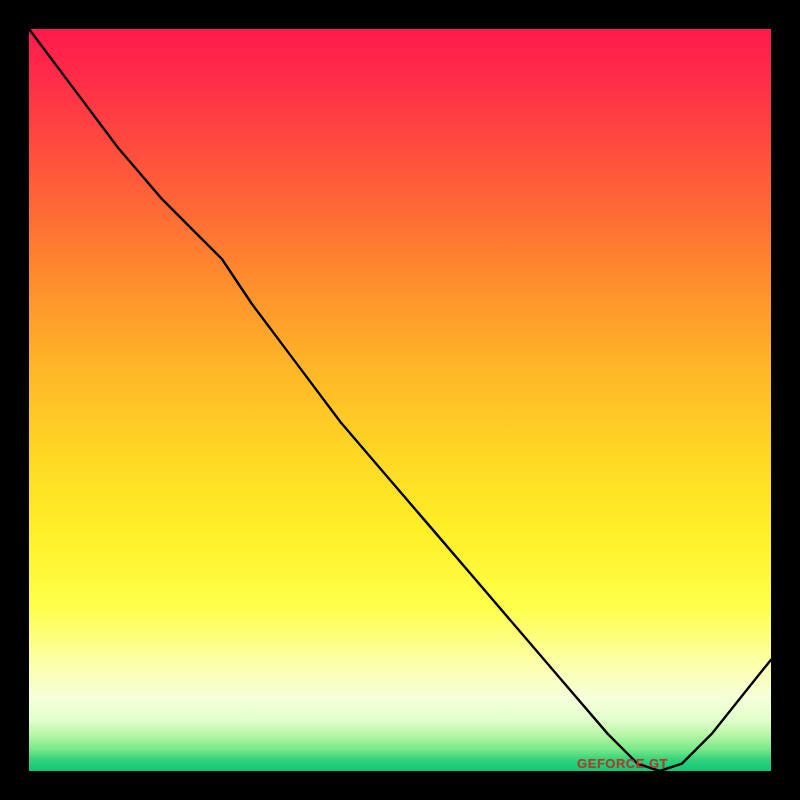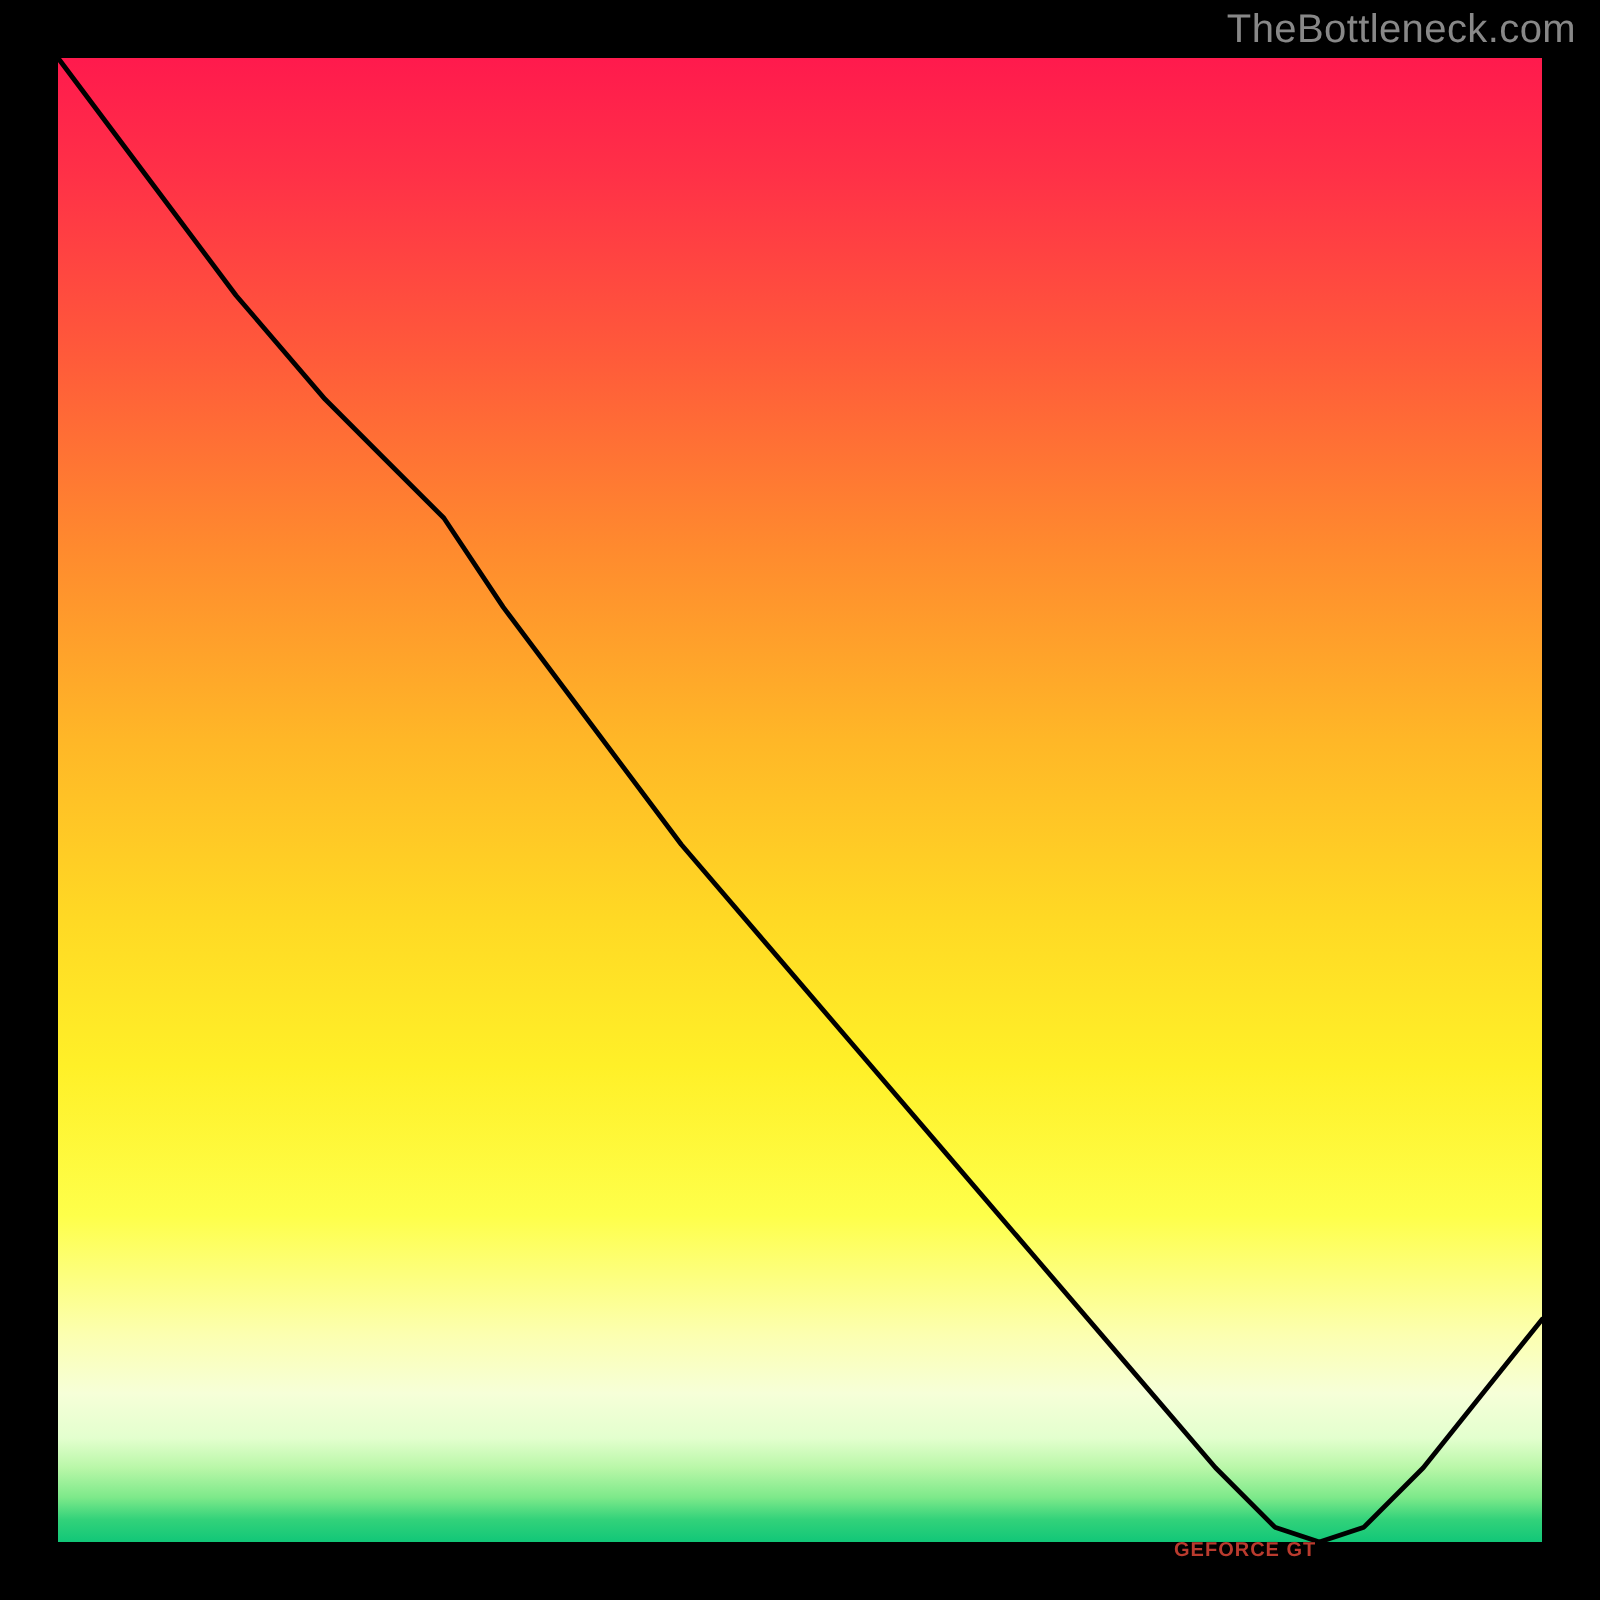--- a/index.html
+++ b/index.html
@@ -64,36 +64,34 @@
   }
   .curve-svg path {
     fill: none;
     stroke: #000;
     stroke-width: 2.4;
     stroke-linecap: round;
     stroke-linejoin: round;
   }
   .badge {
     position: absolute;
-    font-size: 10px;
+    font-size: 13px;
     font-weight: 700;
     letter-spacing: 0.5px;
     color: #ba3b2e;
     text-shadow: 0 0 1px rgba(0,0,0,0.25);
     white-space: nowrap;
     text-align: center;
     transform: translateX(-50%);
-    margin-top: 14px;
   }
 </style>
 </head>
 <body>
 <div class="canvas">
 
-  <div class="attribution">TheBottleneck.com</div>
 
   <div class="plot-frame">
     <div class="gradient-area"></div>
 
     <svg class="curve-svg" viewBox="0 0 742 742" preserveAspectRatio="none">
       <path id="curve-path" d="M0.00 0.00 L44.52 59.36 L89.04 118.72 L133.56 170.66 L163.24 200.34 L192.92 230.02 L222.60 274.54 L267.12 333.90 L311.64 393.26 L356.16 445.20 L400.68 497.14 L445.20 549.08 L489.72 601.02 L534.24 652.96 L578.76 704.90 L608.44 734.58 L630.70 742.00 L652.96 734.58 L682.64 704.90 L712.32 667.80 L742.00 630.70"></path>
     </svg>
 
     <div id="badge" class="badge" style="left: 593.6px; top: 727px;">GEFORCE GT</div>
   </div>

